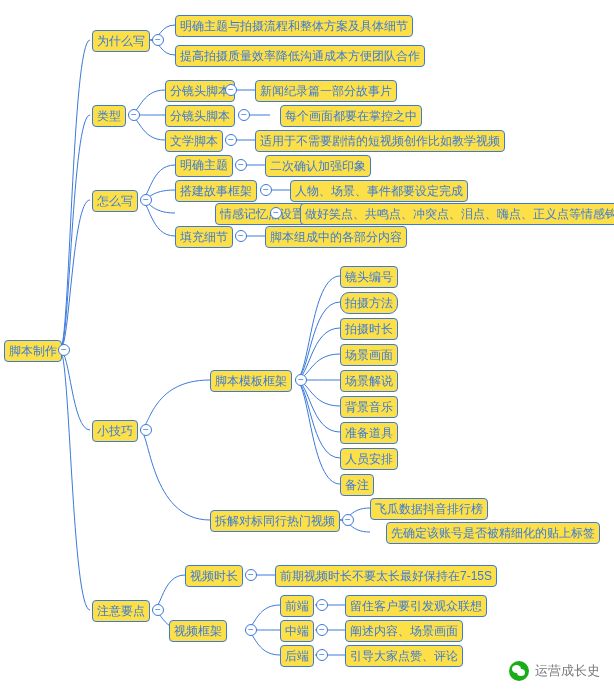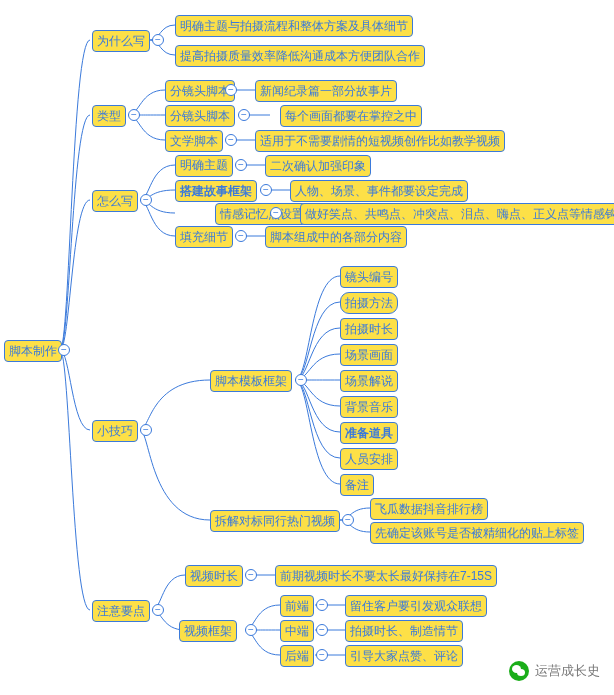--- a/index.html
+++ b/index.html
@@ -152,67 +152,67 @@
 <div class="node" style="left:258px; top:105px;margin-left:22px;">每个画面都要在掌控之中</div>
 <div class="node" style="left:165px; top:130px;">文学脚本</div>
 <div class="toggle" style="left:225px; top:134px;">−</div>
 <div class="node" style="left:255px; top:130px;">适用于不需要剧情的短视频创作比如教学视频</div>
 
 <div class="node" style="left:92px; top:190px;">怎么写</div>
 <div class="toggle" style="left:140px; top:194px;">−</div>
 <div class="node" style="left:175px; top:155px;font-family:Liberation Mono, monospace;">明确主题</div>
 <div class="toggle" style="left:235px; top:159px;">−</div>
 <div class="node" style="left:265px; top:155px;">二次确认加强印象</div>
-<div class="node" style="left:175px; top:180px;font-weight:bold;">搭建故事框架</div>
+<div class="node" style="left:175px; top:180px;">搭建故事框架</div>
 <div class="toggle" style="left:260px; top:184px;">−</div>
 <div class="node" style="left:290px; top:180px;">人物、场景、事件都要设定完成</div>
 <div class="node" style="left:175px; top:203px;margin-left:40px;">情感记忆点设置</div>
 <div class="toggle" style="left:270px; top:207px;">−</div>
 <div class="node" style="left:300px; top:203px;">做好笑点、共鸣点、冲突点、泪点、嗨点、正义点等情感钩子</div>
 <div class="node" style="left:175px; top:226px;text-align:right;">填充细节</div>
 <div class="toggle" style="left:235px; top:230px;">−</div>
 <div class="node" style="left:265px; top:226px;">脚本组成中的各部分内容</div>
 
 <div class="node" style="left:92px; top:420px;">小技巧</div>
 <div class="toggle" style="left:140px; top:424px;">−</div>
 
 <div class="node" style="left:210px; top:370px;">脚本模板框架</div>
 <div class="toggle" style="left:295px; top:374px;">−</div>
 <div class="node" style="left:340px; top:266px;">镜头编号</div>
 <div class="node" style="left:340px; top:292px;border-radius:9px;">拍摄方法</div>
 <div class="node" style="left:340px; top:318px;">拍摄时长</div>
 <div class="node" style="left:340px; top:344px;">场景画面</div>
 <div class="node" style="left:340px; top:370px;">场景解说</div>
 <div class="node" style="left:340px; top:396px;">背景音乐</div>
-<div class="node" style="left:340px; top:422px;font-weight:bold;">准备道具</div>
+<div class="node" style="left:340px; top:422px;">准备道具</div>
 <div class="node" style="left:340px; top:448px;">人员安排</div>
 <div class="node" style="left:340px; top:474px;">备注</div>
 
 <div class="node" style="left:210px; top:510px;">拆解对标同行热门视频</div>
 <div class="toggle" style="left:342px; top:514px;">−</div>
 <div class="node" style="left:370px; top:498px;">飞瓜数据抖音排行榜</div>
-<div class="node" style="left:370px; top:522px;text-align:center;">先确定该账号是否被精细化的贴上标签</div>
+<div class="node" style="left:386px; top:522px;text-align:center;">先确定该账号是否被精细化的贴上标签</div>
 
 <div class="node" style="left:92px; top:600px;">注意要点</div>
 <div class="toggle" style="left:152px; top:604px;">−</div>
 
 <div class="node" style="left:185px; top:565px;">视频时长</div>
 <div class="toggle" style="left:245px; top:569px;">−</div>
 <div class="node" style="left:275px; top:565px;">前期视频时长不要太长最好保持在7-15S</div>
 
-<div class="node" style="left:179px; top:620px;text-align:right;">视频框架</div>
+<div class="node" style="left:169px; top:620px;text-align:right;">视频框架</div>
 <div class="toggle" style="left:245px; top:624px;">−</div>
 
 <div class="node" style="left:280px; top:595px;">前端</div>
 <div class="toggle" style="left:316px; top:599px;">−</div>
 <div class="node" style="left:345px; top:595px;">留住客户要引发观众联想</div>
 
 <div class="node" style="left:280px; top:620px;">中端</div>
 <div class="toggle" style="left:316px; top:624px;">−</div>
-<div class="node" style="left:345px; top:620px;">拍摄时长、制造情节</div>
+<div class="node" style="left:345px; top:620px;">阐述内容、场景画面</div>
 
 <div class="node" style="left:280px; top:645px;">后端</div>
 <div class="toggle" style="left:316px; top:649px;">−</div>
 <div class="node" style="left:345px; top:645px;">引导大家点赞、评论</div>
 
 <div class="watermark">
   <div class="wm-icon"></div>
   <span>运营成长史</span>
 </div>
 

